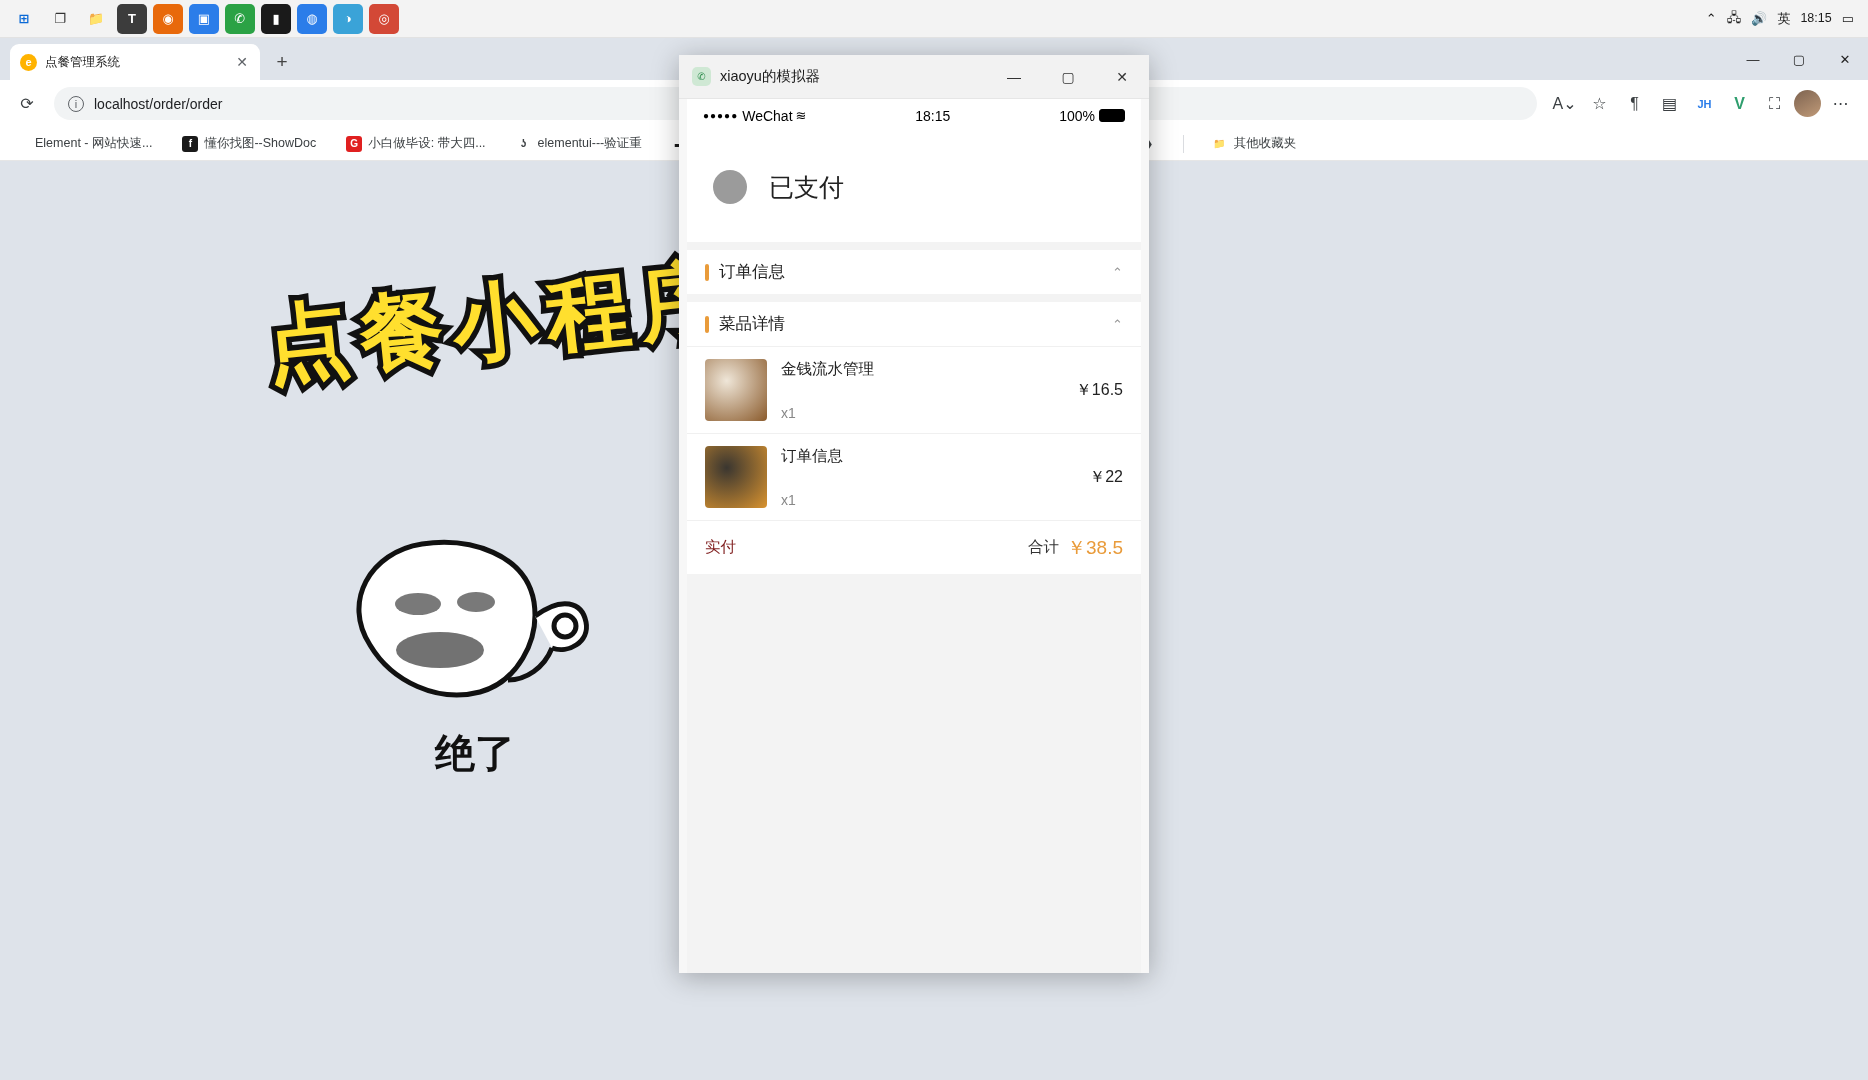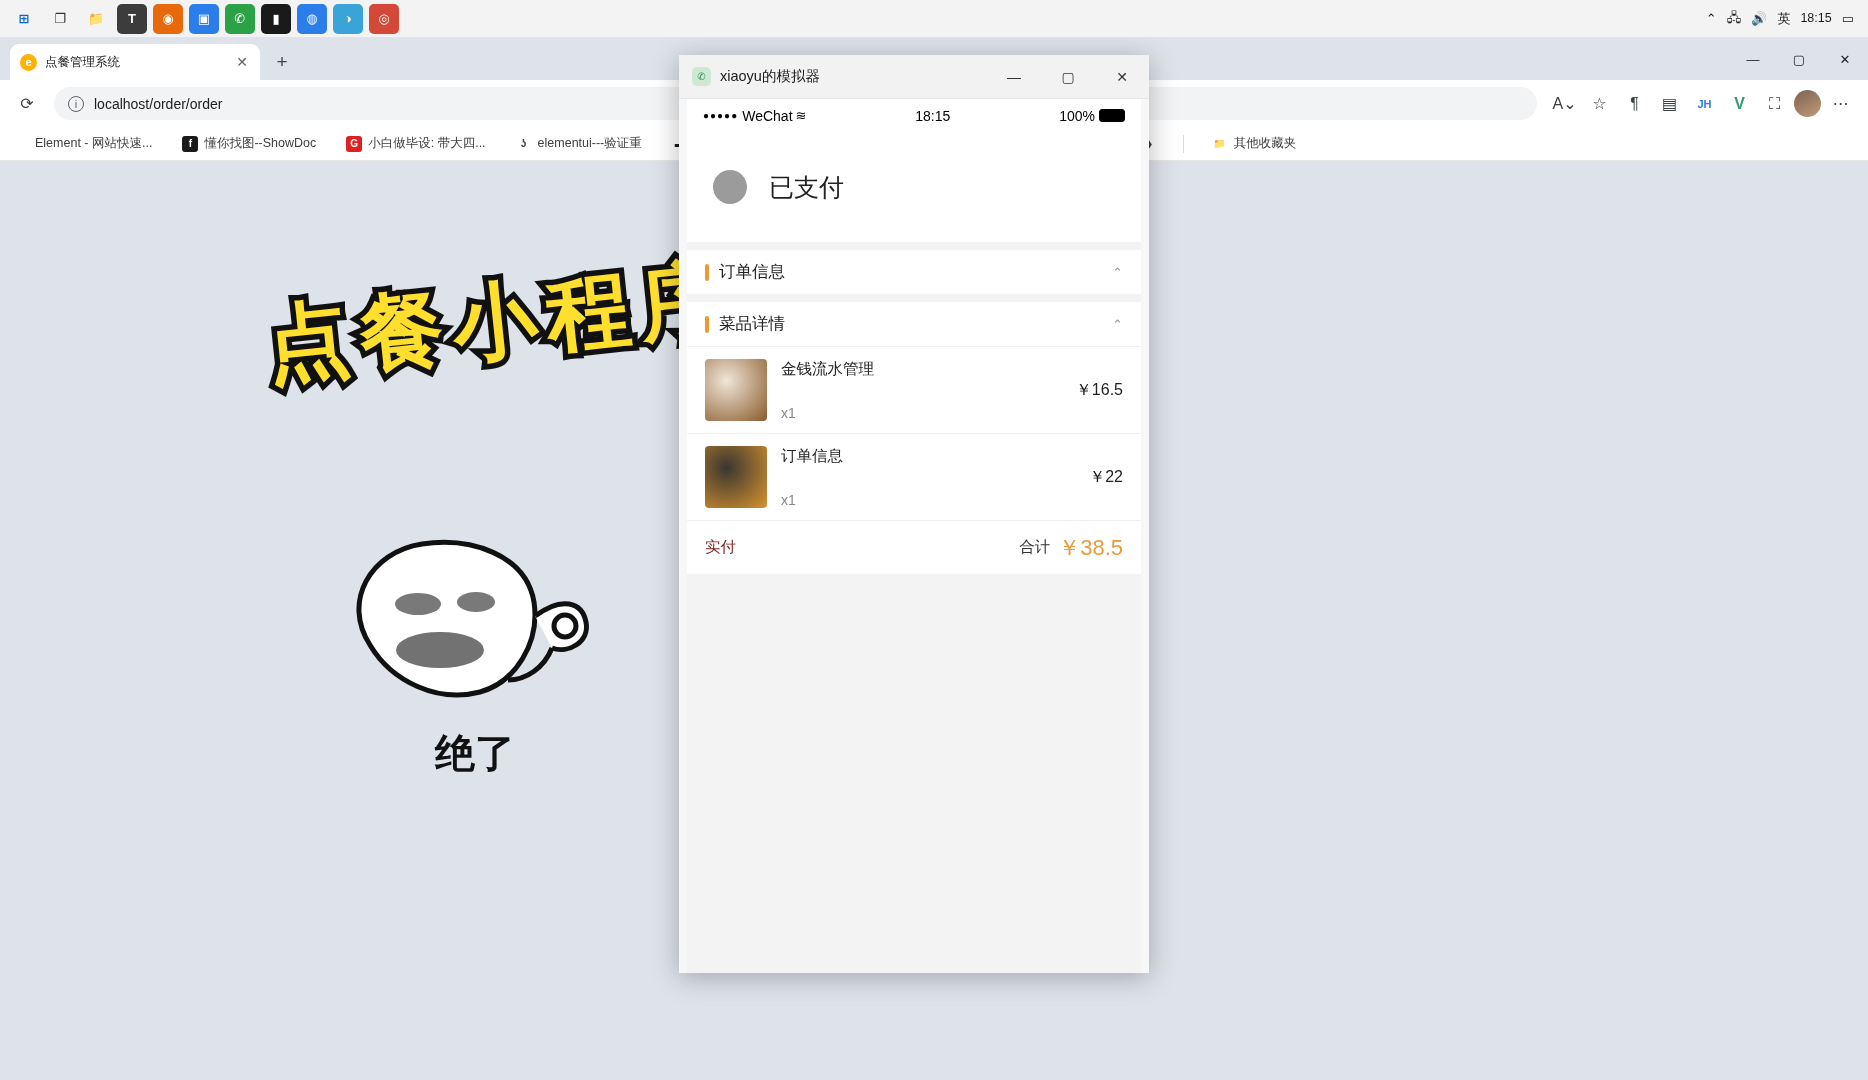--- a/index.html
+++ b/index.html
@@ -272,21 +272,21 @@
     background:#d9c9b2; overflow:hidden; }
   .dish .dmid{ flex:1; min-width:0; display:flex; flex-direction:column;
     justify-content:space-between; height:62px; }
   .dish .dname{ font-size:15.5px; color:#222; }
   .dish .dqty{ font-size:14px; color:#888; }
   .dish .dprice{ font-size:16px; color:#222; align-self:center; white-space:nowrap; }
   #payrow{ height:54px; display:flex; align-items:center; padding:0 18px;
     border-top:1px solid #f0f0f0; font-size:15.5px; }
   #payrow .pl{ color:#7f1d1d; }
   #payrow .pr{ margin-left:auto; color:#333; }
-  #payrow .amt{ color:#e99b3a; margin-left:8px; font-size:22px; }
+  #payrow .amt{ color:#e99b3a; margin-left:8px; font-size:19px; }
   #cancelwrap{ background:#f3f3f3; padding:16px 0 22px 0; display:flex;
     justify-content:center; }
   #cancelbtn{ background:#fff; border-radius:5px; padding:11px 26px;
     color:#e08b2e; font-size:17px; font-weight:bold; }
 </style>
 </head>
 <body>
 
 <div id="taskbar">
   <div id="tb-apps" style="display:flex;align-items:center">

